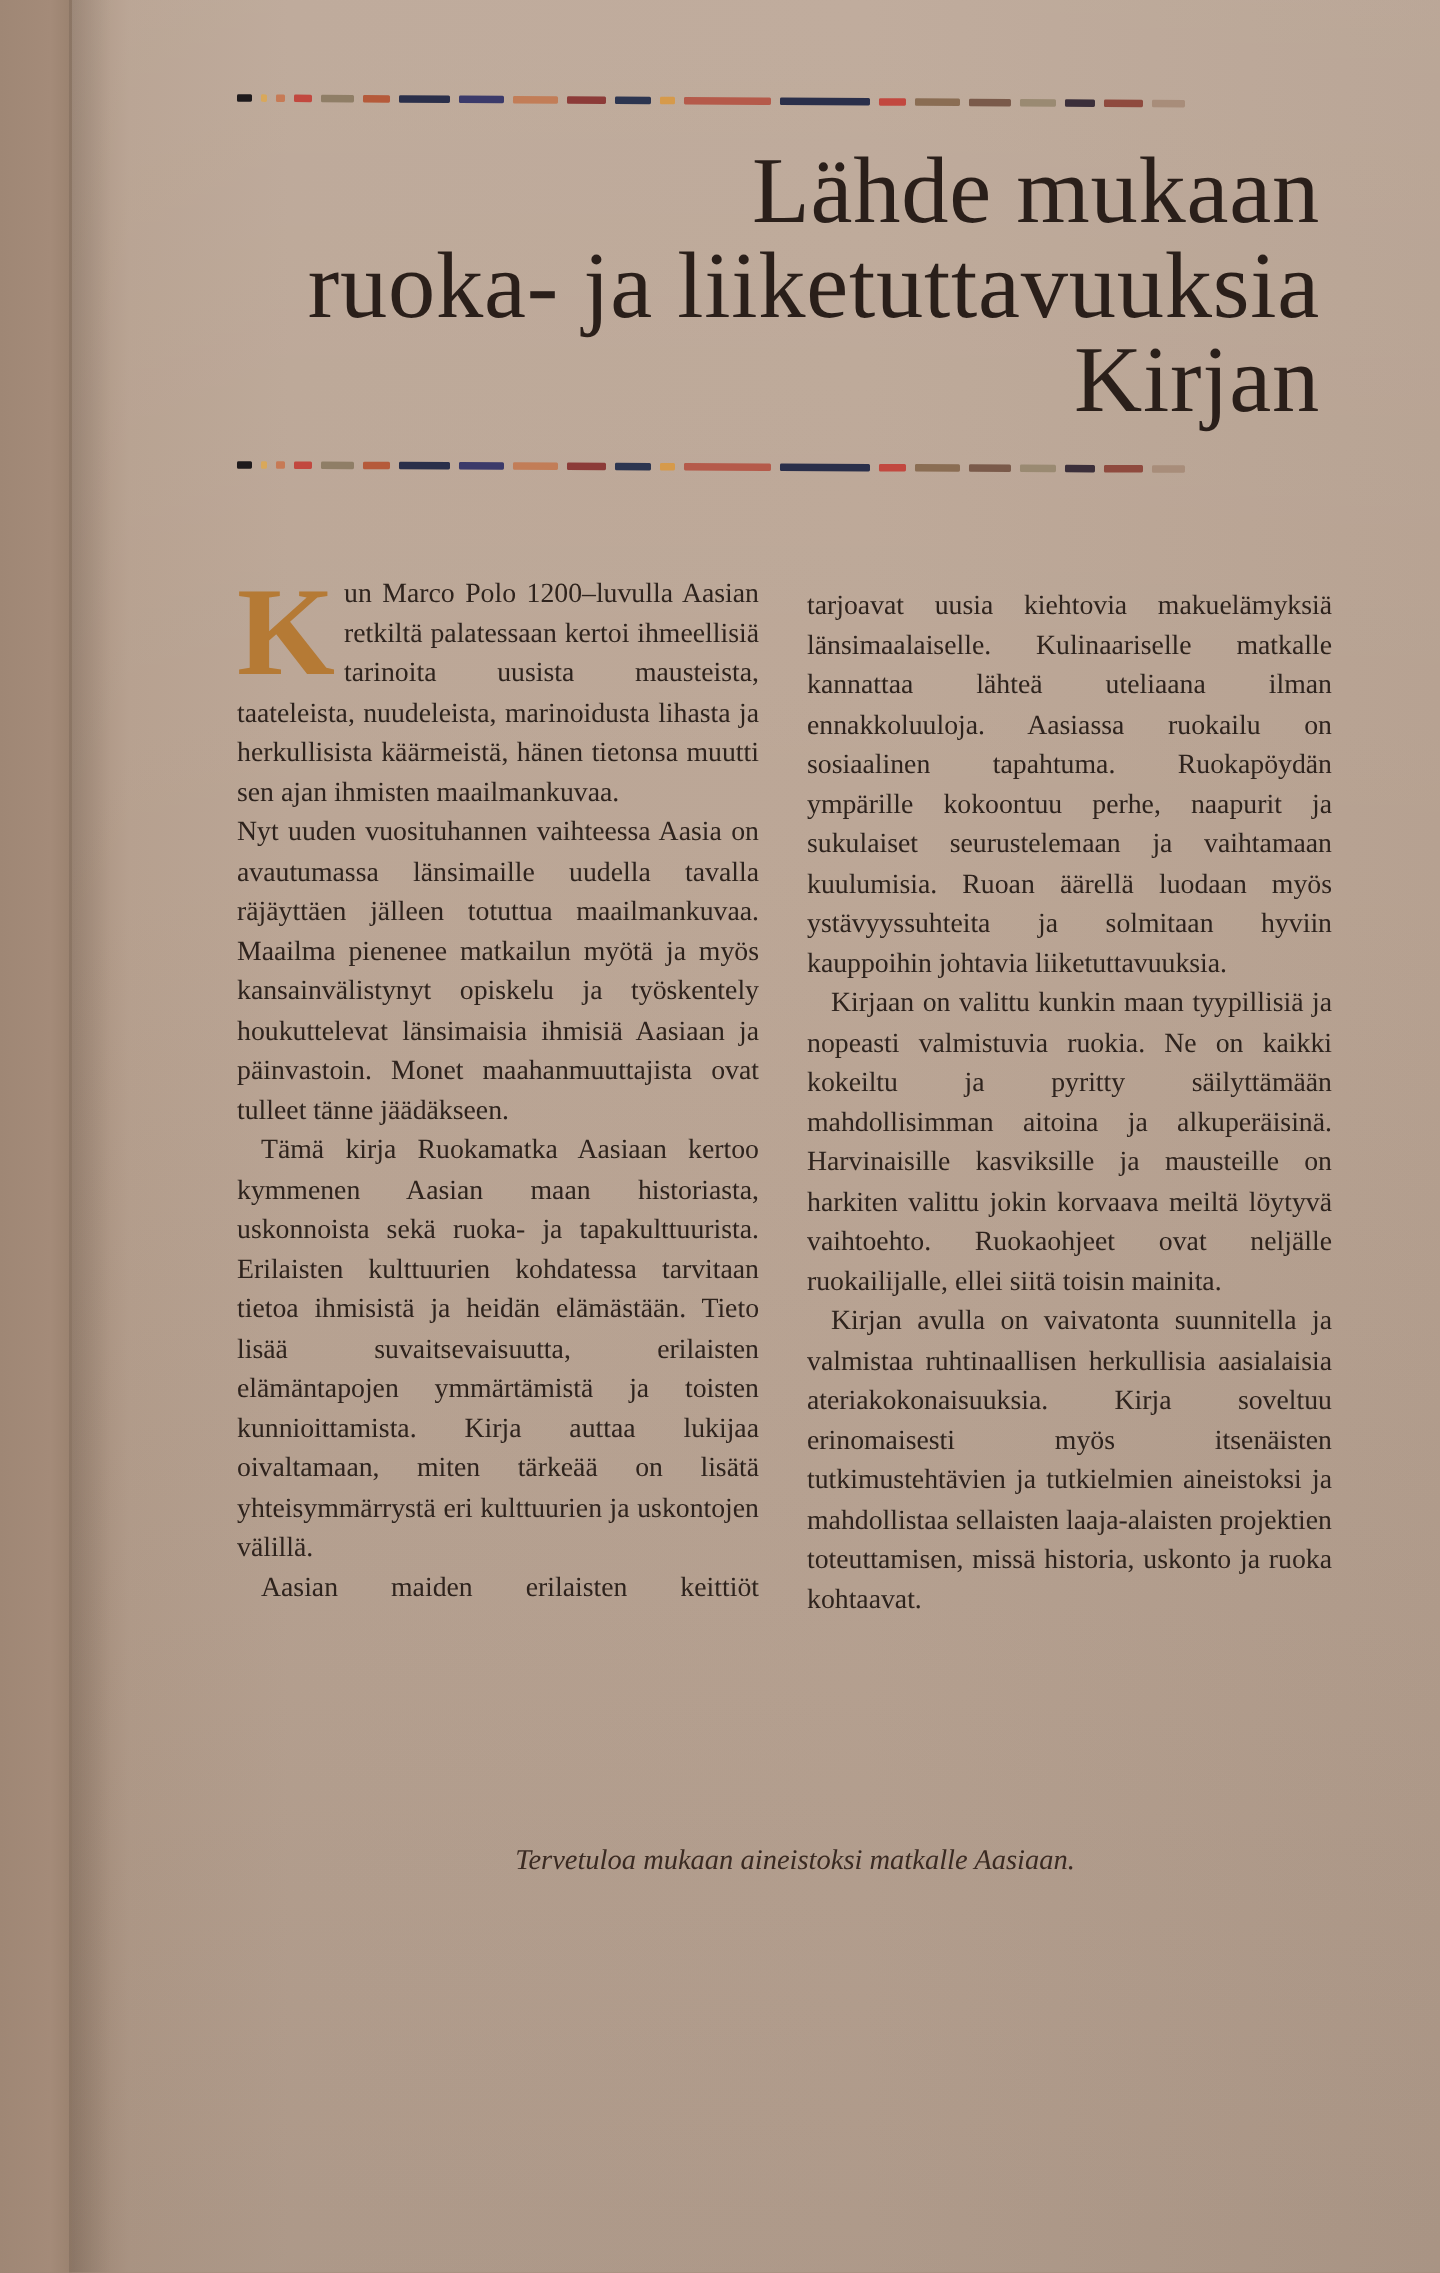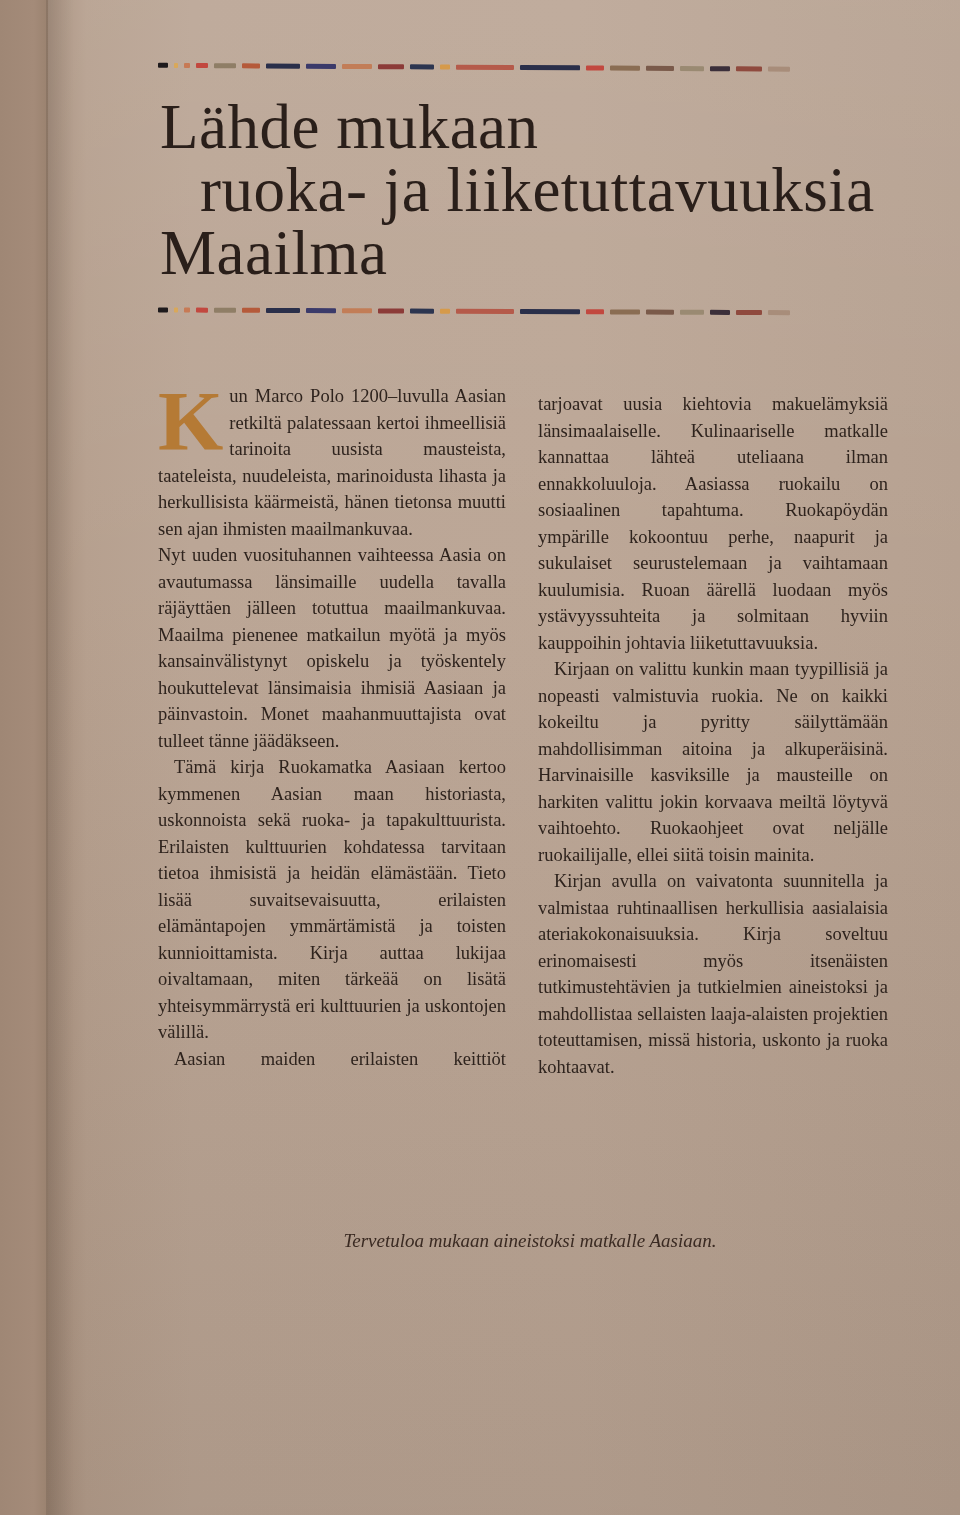--- a/index.html
+++ b/index.html
@@ -52,21 +52,21 @@
     }
     .orn-top { top: 62px; transform: rotate(0.35deg); }
     .orn-bottom { top: 306px; transform: rotate(0.25deg); }
 
     
     .title {
       position: absolute;
       left: 160px;
       top: 96px;
       width: 720px;
-      text-align: left;
+      text-align: right;
       color: #2a1f1a;
       font-weight: normal;
       margin: 0;
     }
     .title .line {
       display: block;
       font-size: 63px;
       line-height: 63px;
       letter-spacing: 0.5px;
     }
@@ -151,21 +151,21 @@
       <span class="seg" style="width: 28px; background: rgb(122, 90, 74);"></span>
       <span class="seg" style="width: 24px; background: rgb(154, 138, 114);"></span>
       <span class="seg" style="width: 20px; background: rgb(59, 47, 58);"></span>
       <span class="seg" style="width: 26px; background: rgb(143, 74, 62);"></span>
       <span class="seg" style="width: 22px; background: rgb(168, 141, 122);"></span>
     </div>
 
   <h1 class="title">
     <span class="line line1">Lähde mukaan</span>
     <span class="line line2">ruoka- ja liiketuttavuuksia</span>
-    <span class="line line3">Maailma</span>
+    <span class="line line3">Kirjan</span>
   </h1>
 
   <div class="ornament orn-bottom">
       <span class="seg" style="width: 10px; background: rgb(30, 26, 28);"></span>
       <span class="seg" style="width: 4px; background: rgb(217, 168, 90);"></span>
       <span class="seg" style="width: 6px; background: rgb(199, 122, 85);"></span>
       <span class="seg" style="width: 12px; background: rgb(194, 72, 63);"></span>
       <span class="seg" style="width: 22px; background: rgb(143, 126, 102);"></span>
       <span class="seg" style="width: 18px; background: rgb(181, 90, 58);"></span>
       <span class="seg" style="width: 34px; background: rgb(42, 47, 74);"></span>

